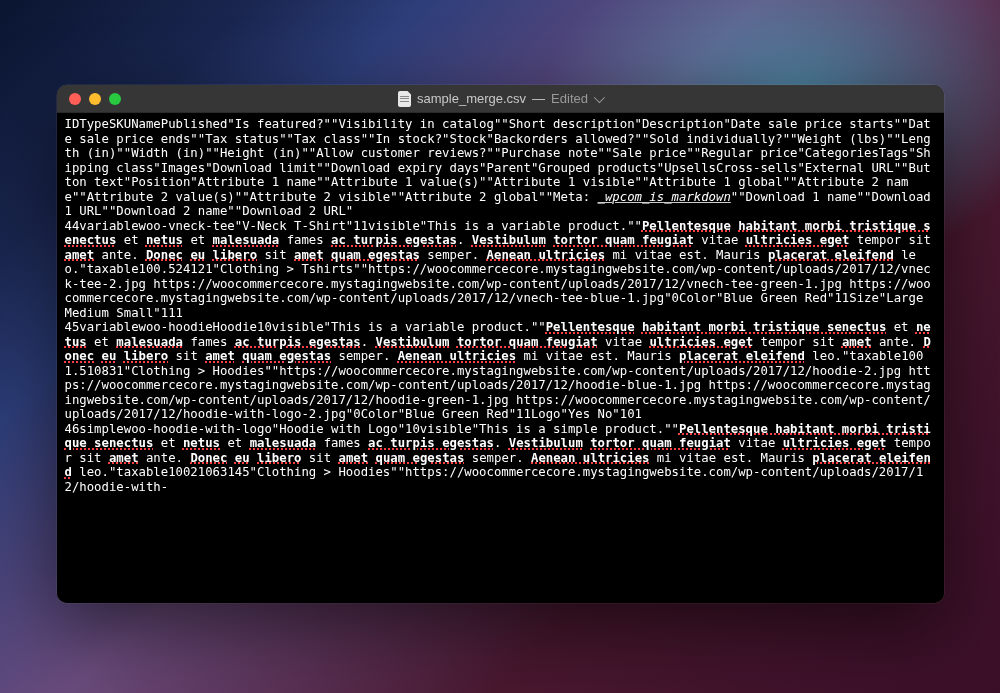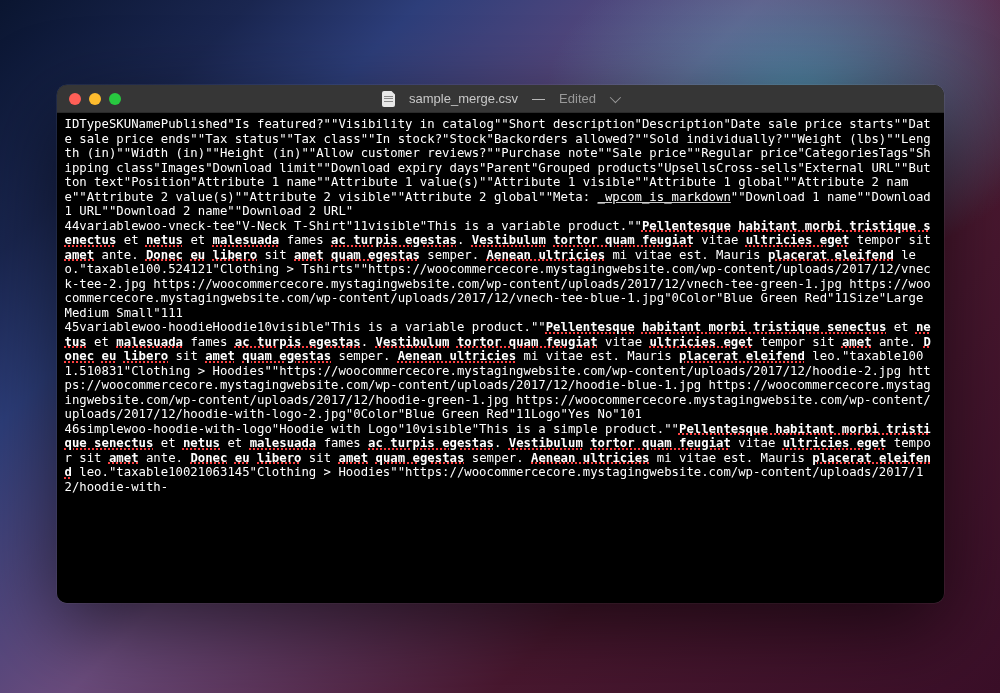--- a/index.html
+++ b/index.html
@@ -54,21 +54,21 @@
     }
     .light.red { background: #ff5f57; }
     .light.yellow { background: #febc2e; }
     .light.green { background: #28c840; }
     .title-group {
       position: absolute;
       left: 50%;
       transform: translateX(-50%);
       display: flex;
       align-items: center;
-      gap: 14px;
+      gap: 6px;
       color: #c8c8c8;
       font-size: 13px;
       font-weight: 500;
     }
     .doc-icon {
       width: 13px;
       height: 16px;
       background: #e8e8e8;
       border-radius: 2px 2px 2px 2px;
       position: relative;
@@ -105,21 +105,21 @@
       font-size: 12.3px;
       line-height: 1.18;
       color: #fff;
       letter-spacing: 0px;
       white-space: pre-wrap;
       word-break: break-all;
       height: 490px;
       overflow: hidden;
     }
     .u { text-decoration: underline; text-decoration-style: dotted; text-decoration-color: #ff4040; text-decoration-thickness: 1.5px; text-underline-offset: 1px; font-weight: bold; }
-    .us { text-decoration: underline; text-decoration-color: #ccc; text-decoration-thickness: 1px; text-underline-offset: 1px;}
+    .us { text-decoration: underline; text-decoration-color: #ccc; text-decoration-thickness: 1px; text-underline-offset: 1px; font-style: italic;}
   </style>
 </head>
 <body>
 
 <div class="window">
 
   <div class="titlebar">
     <div class="traffic-lights">
       <div class="light red"></div>
       <div class="light yellow"></div>

